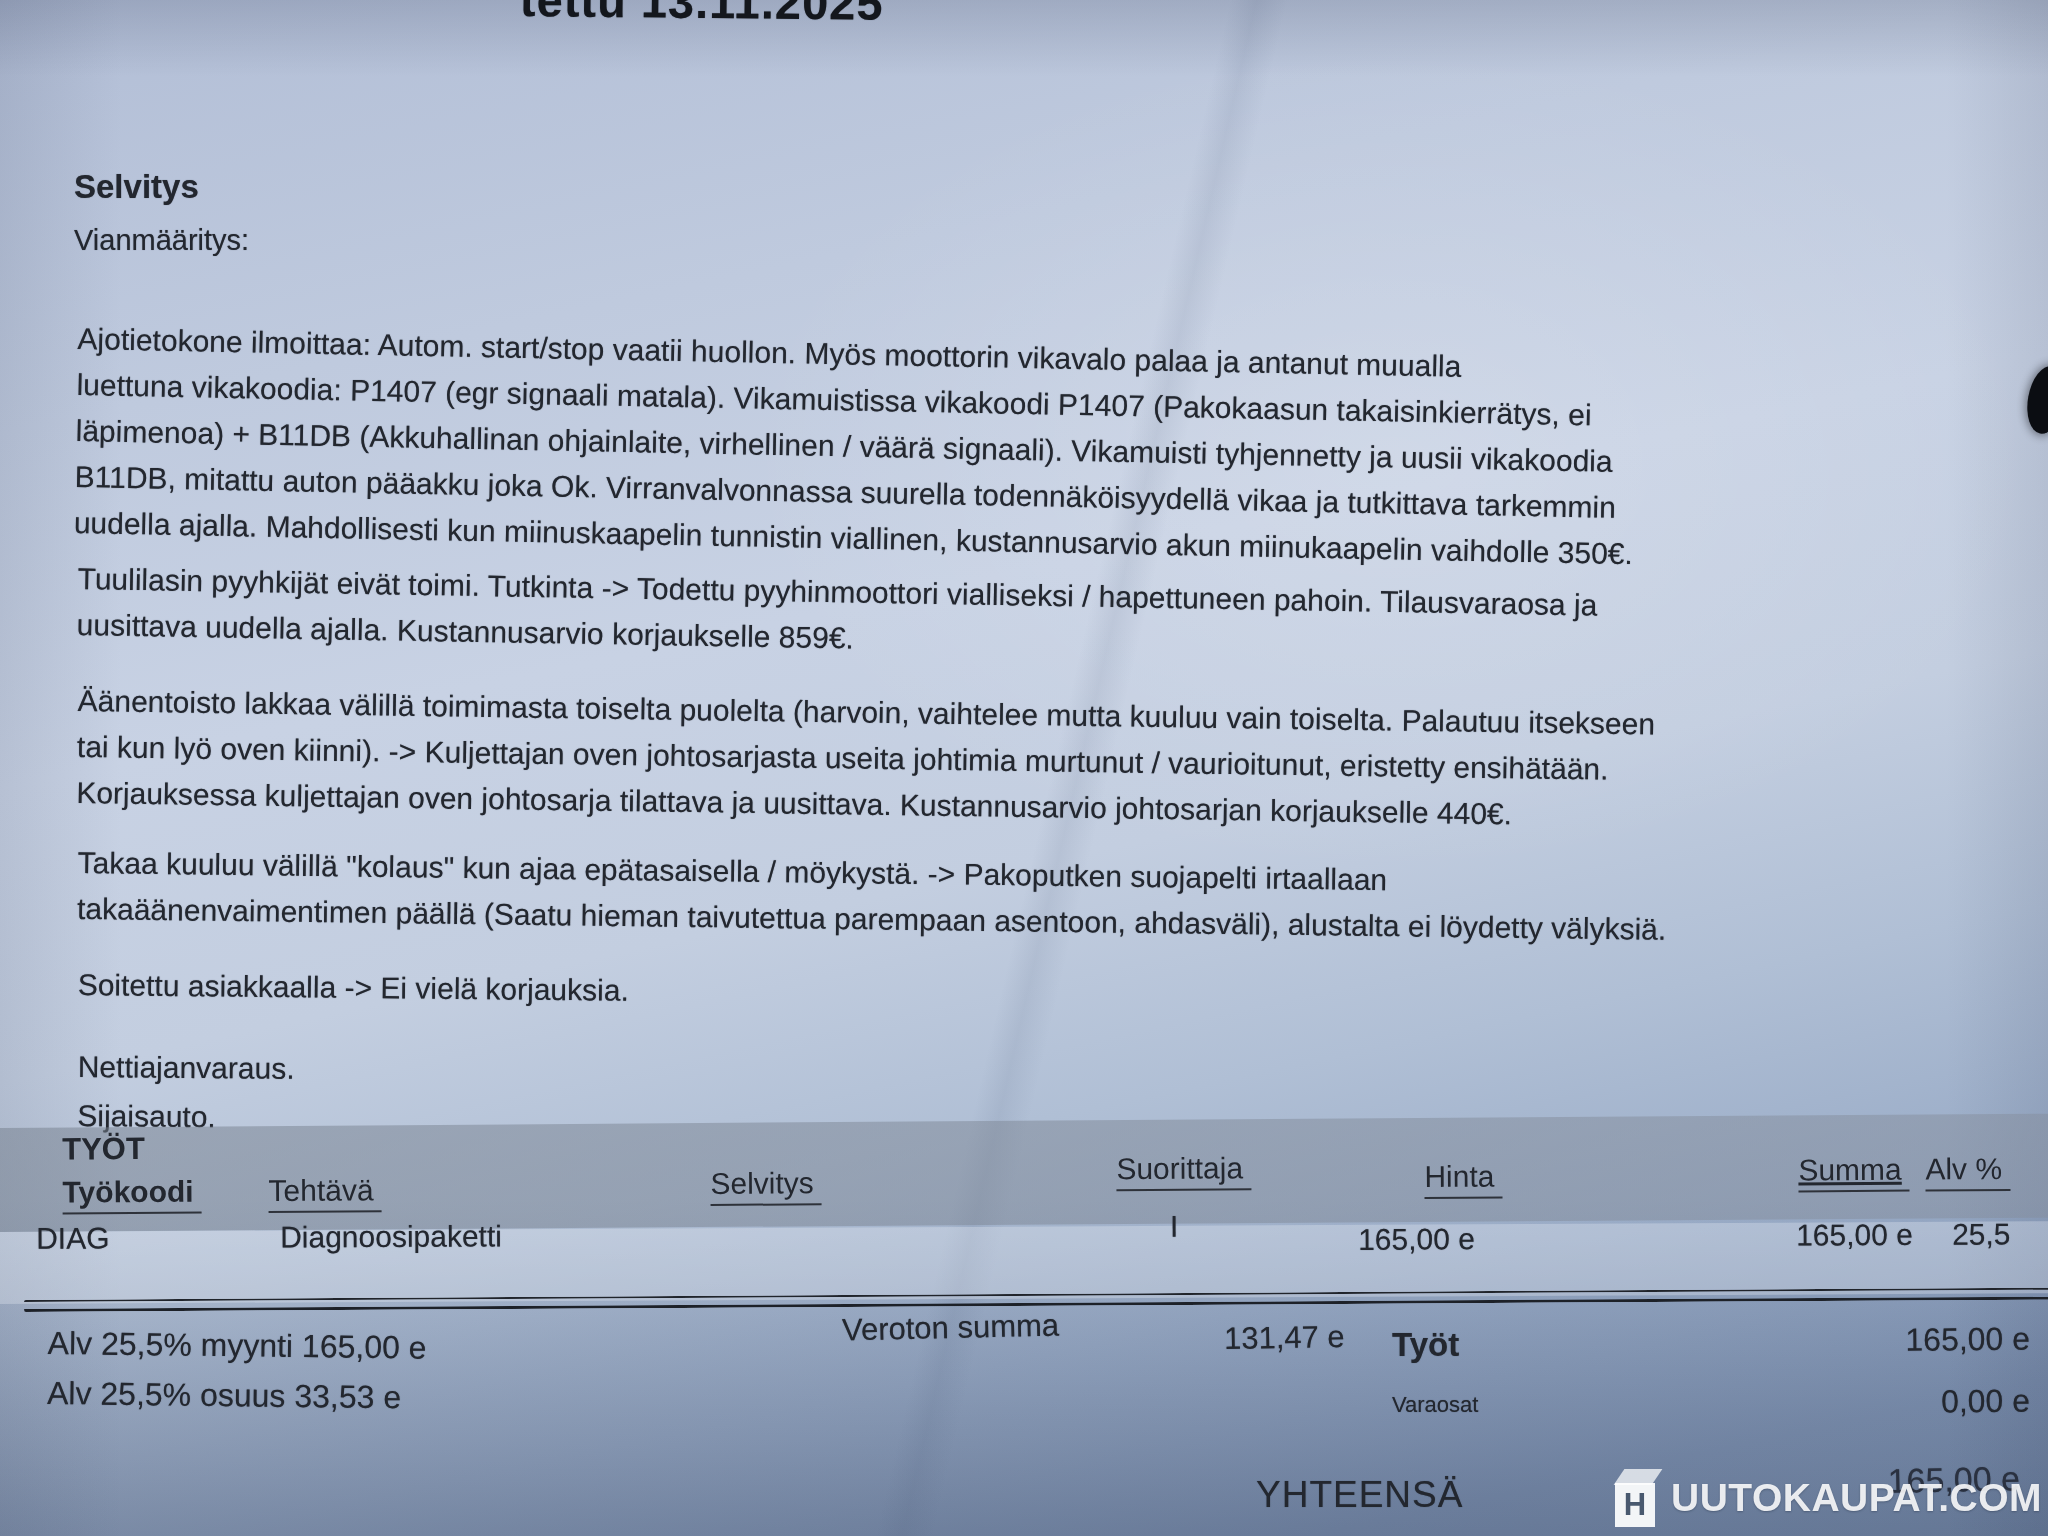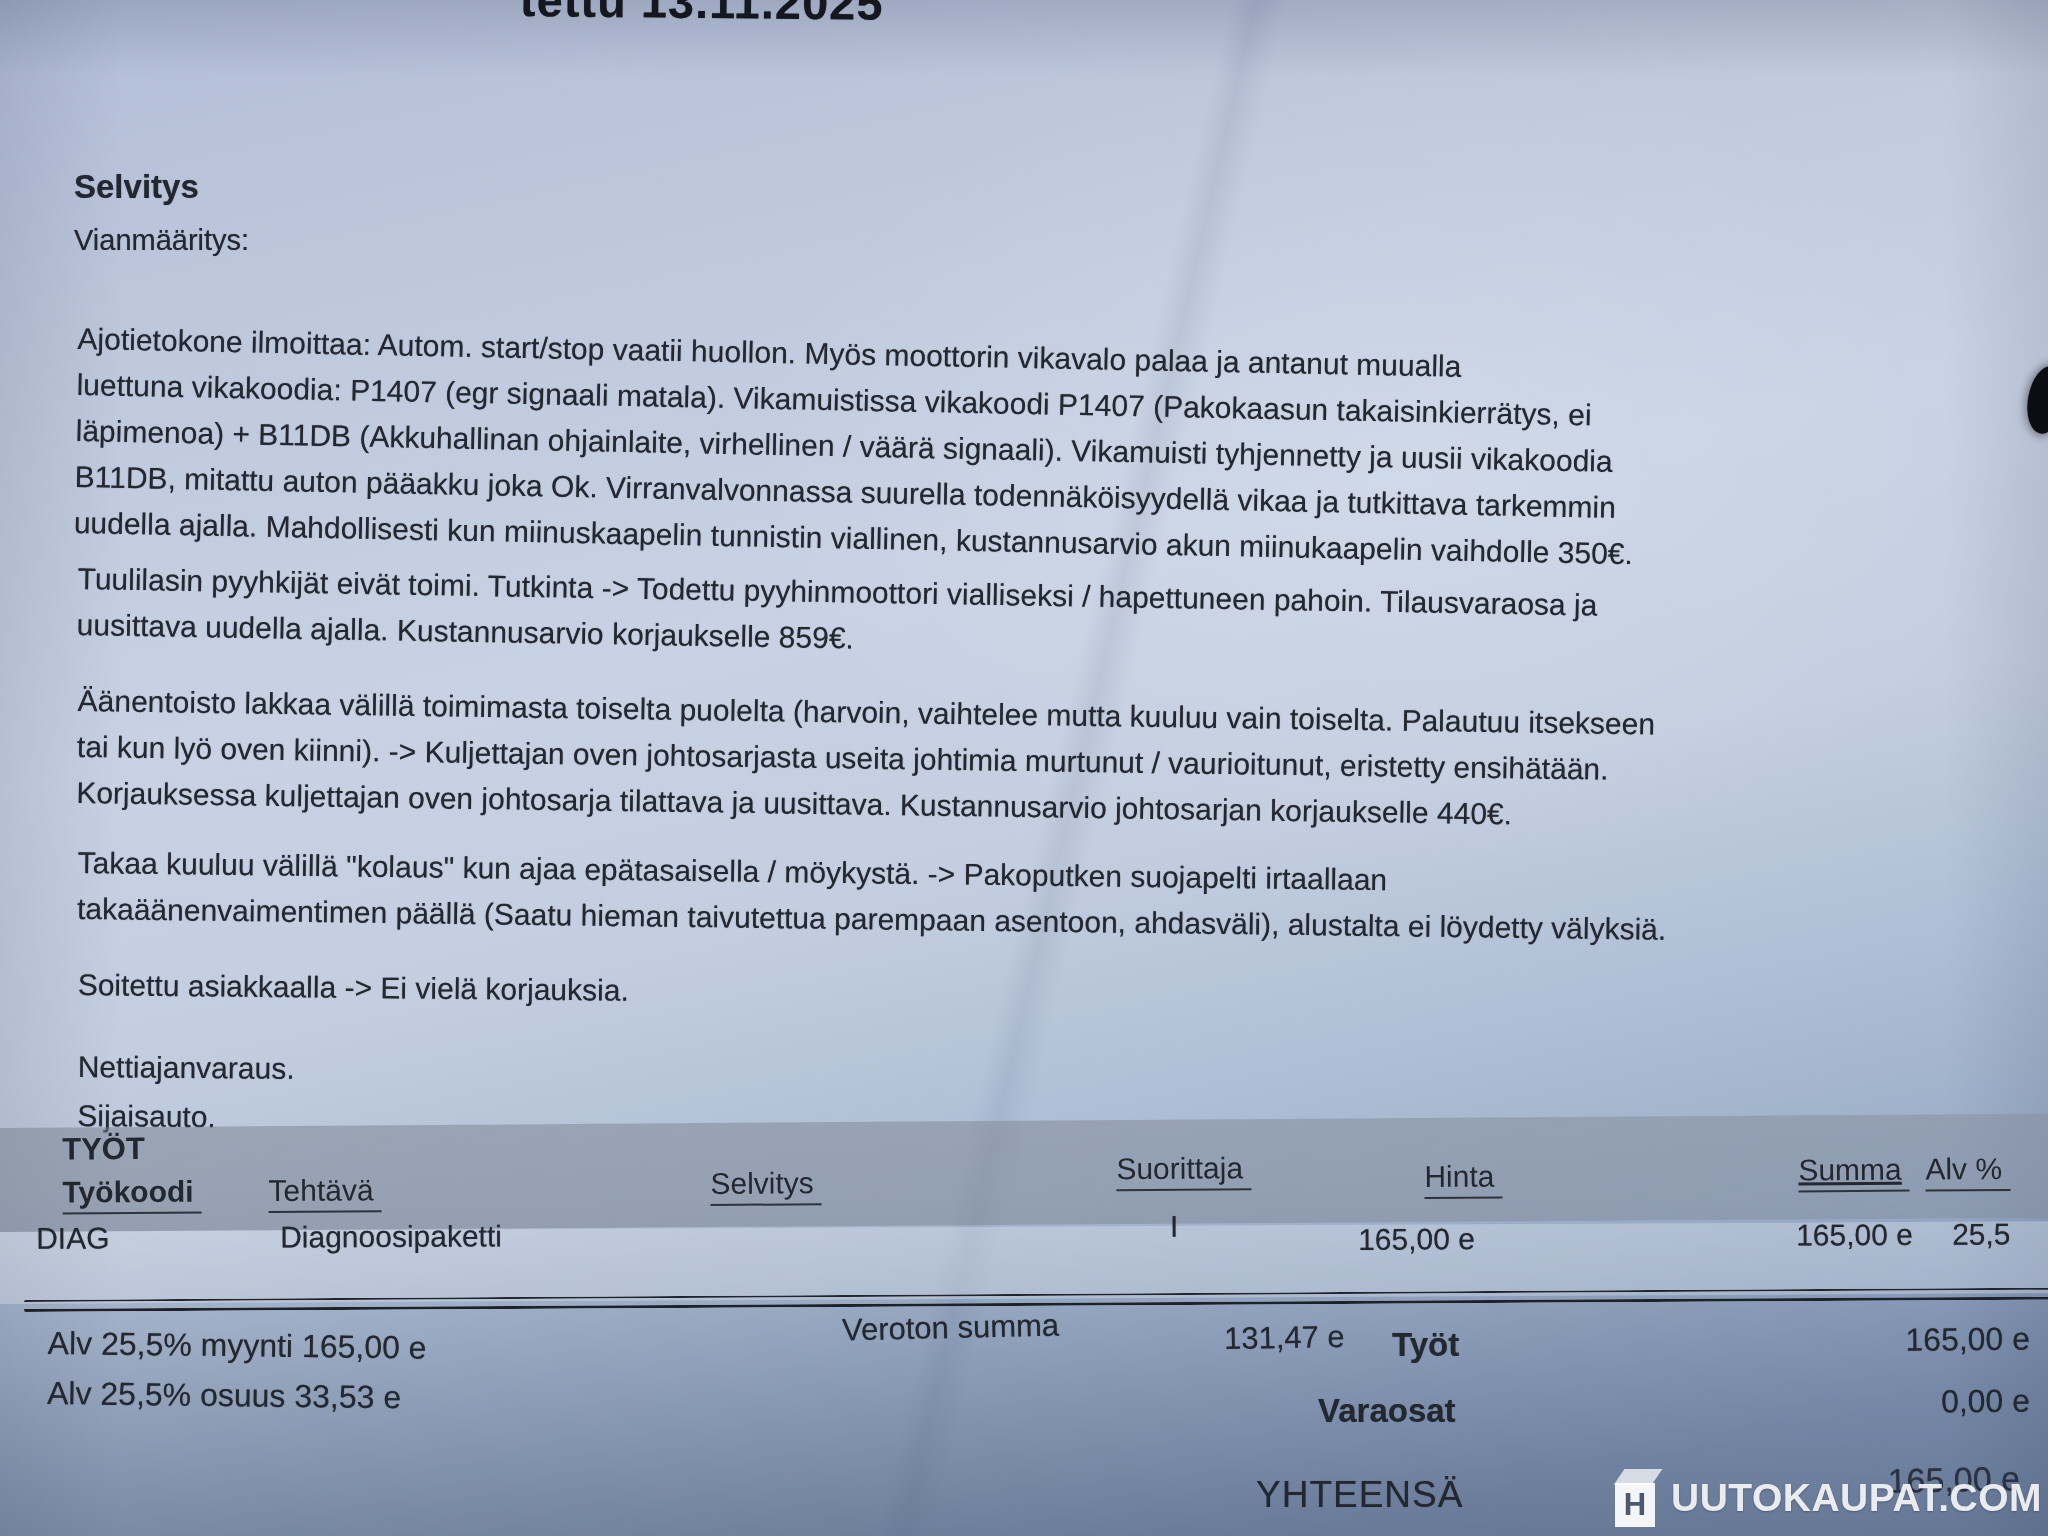--- a/index.html
+++ b/index.html
@@ -61,21 +61,21 @@
   .rule{
     position:absolute;left:24px;top:1300px;width:2040px;height:7px;
     border-top:2px solid #20242b;border-bottom:3px solid #1d2128;
     transform:rotate(-0.35deg);transform-origin:left top;border-radius:2px;
   }
   .alvblock{left:48px;top:1318px;font-size:32px;line-height:50px;transform:rotate(0.7deg);transform-origin:left top;}
   .veroton-l{left:842px;top:1310px;font-size:31px;transform:rotate(-1.3deg);}
   .veroton-v{left:1224px;top:1320px;font-size:31px;transform:rotate(-1deg);}
   .lab-tyot{left:1392px;top:1326px;font-size:33px;font-weight:bold;}
   .val-tyot{left:1750px;top:1322px;width:280px;text-align:right;font-size:32px;transform:rotate(-0.6deg);}
-  .lab-varaosat{left:1318px;top:1392px;font-size:33px;font-weight:bold;}
+  .lab-varaosat{left:1392px;top:1392px;font-size:22px;font-weight:normal;}
   .val-varaosat{left:1750px;top:1384px;width:280px;text-align:right;font-size:32px;transform:rotate(-0.6deg);}
   .lab-yht{left:1256px;top:1474px;font-size:37px;font-weight:normal;letter-spacing:1px;}
   .val-yht{left:1736px;top:1462px;width:284px;text-align:right;font-size:34px;transform:rotate(-1.2deg);color:#2a3140;}
   .blob{
     position:absolute;left:2028px;top:366px;width:36px;height:68px;background:#0b0d12;
     border-radius:50%;transform:rotate(10deg);box-shadow:0 0 8px 2px rgba(10,12,16,0.45);
   }
   .wm{
     position:absolute;right:6px;bottom:6px;display:flex;align-items:center;gap:6px;
   }

